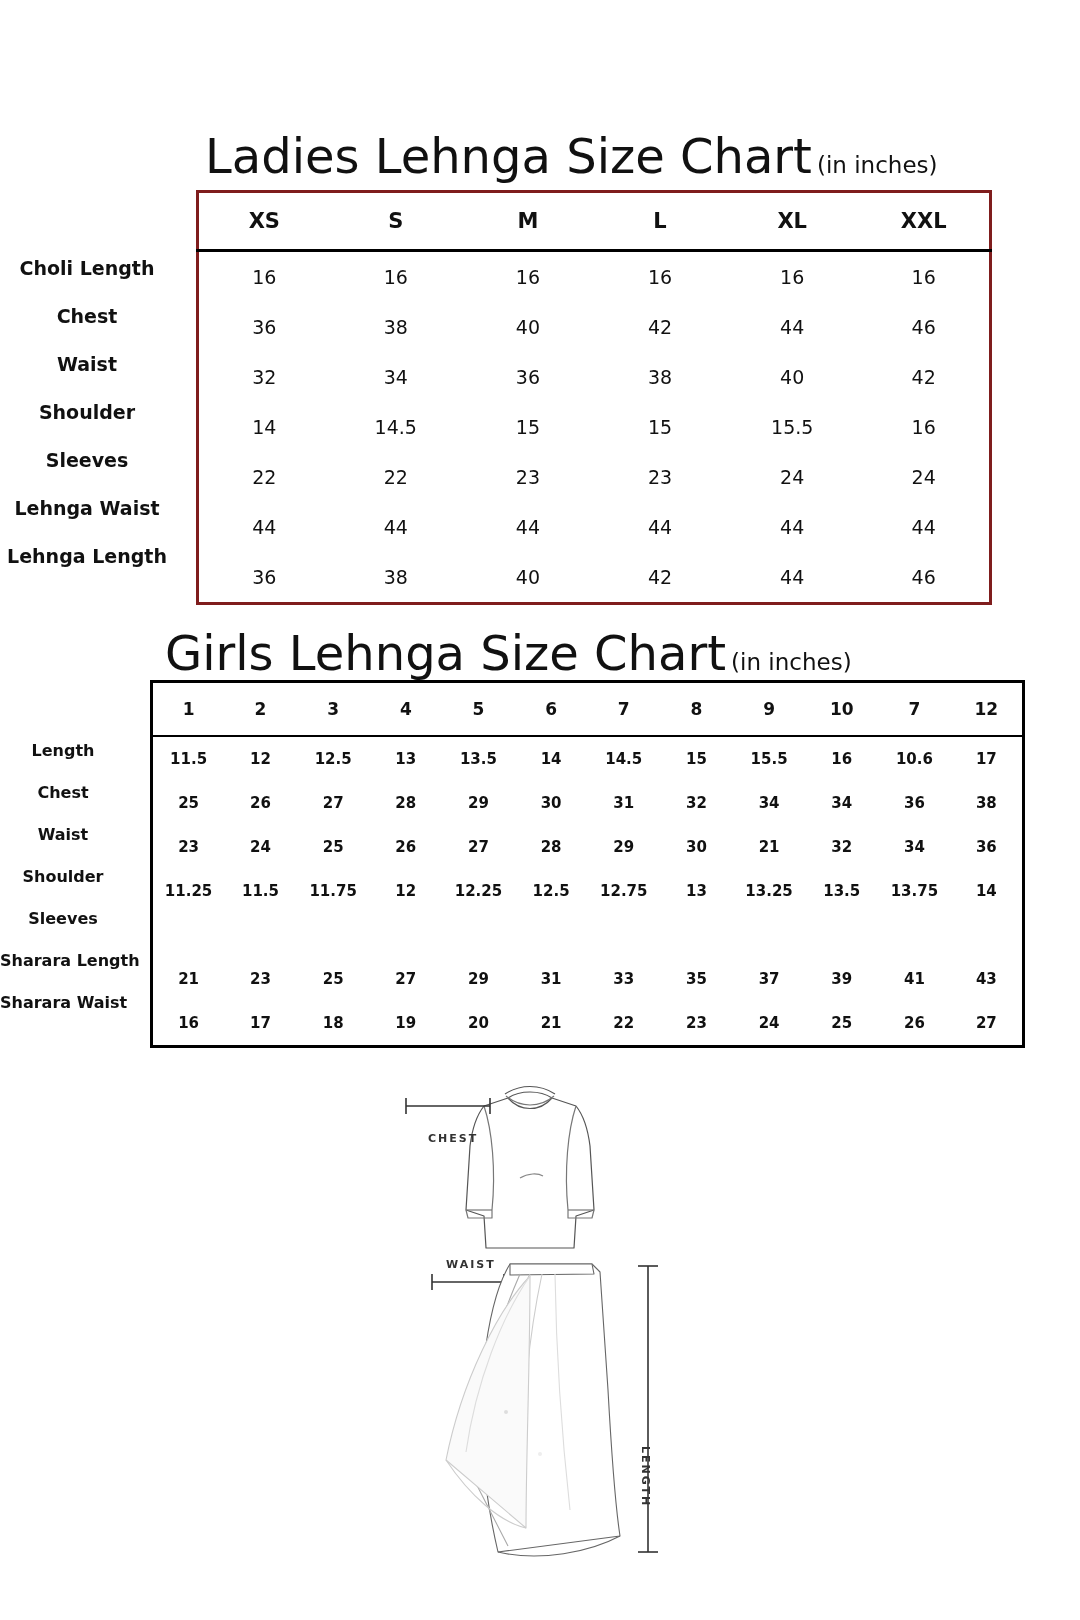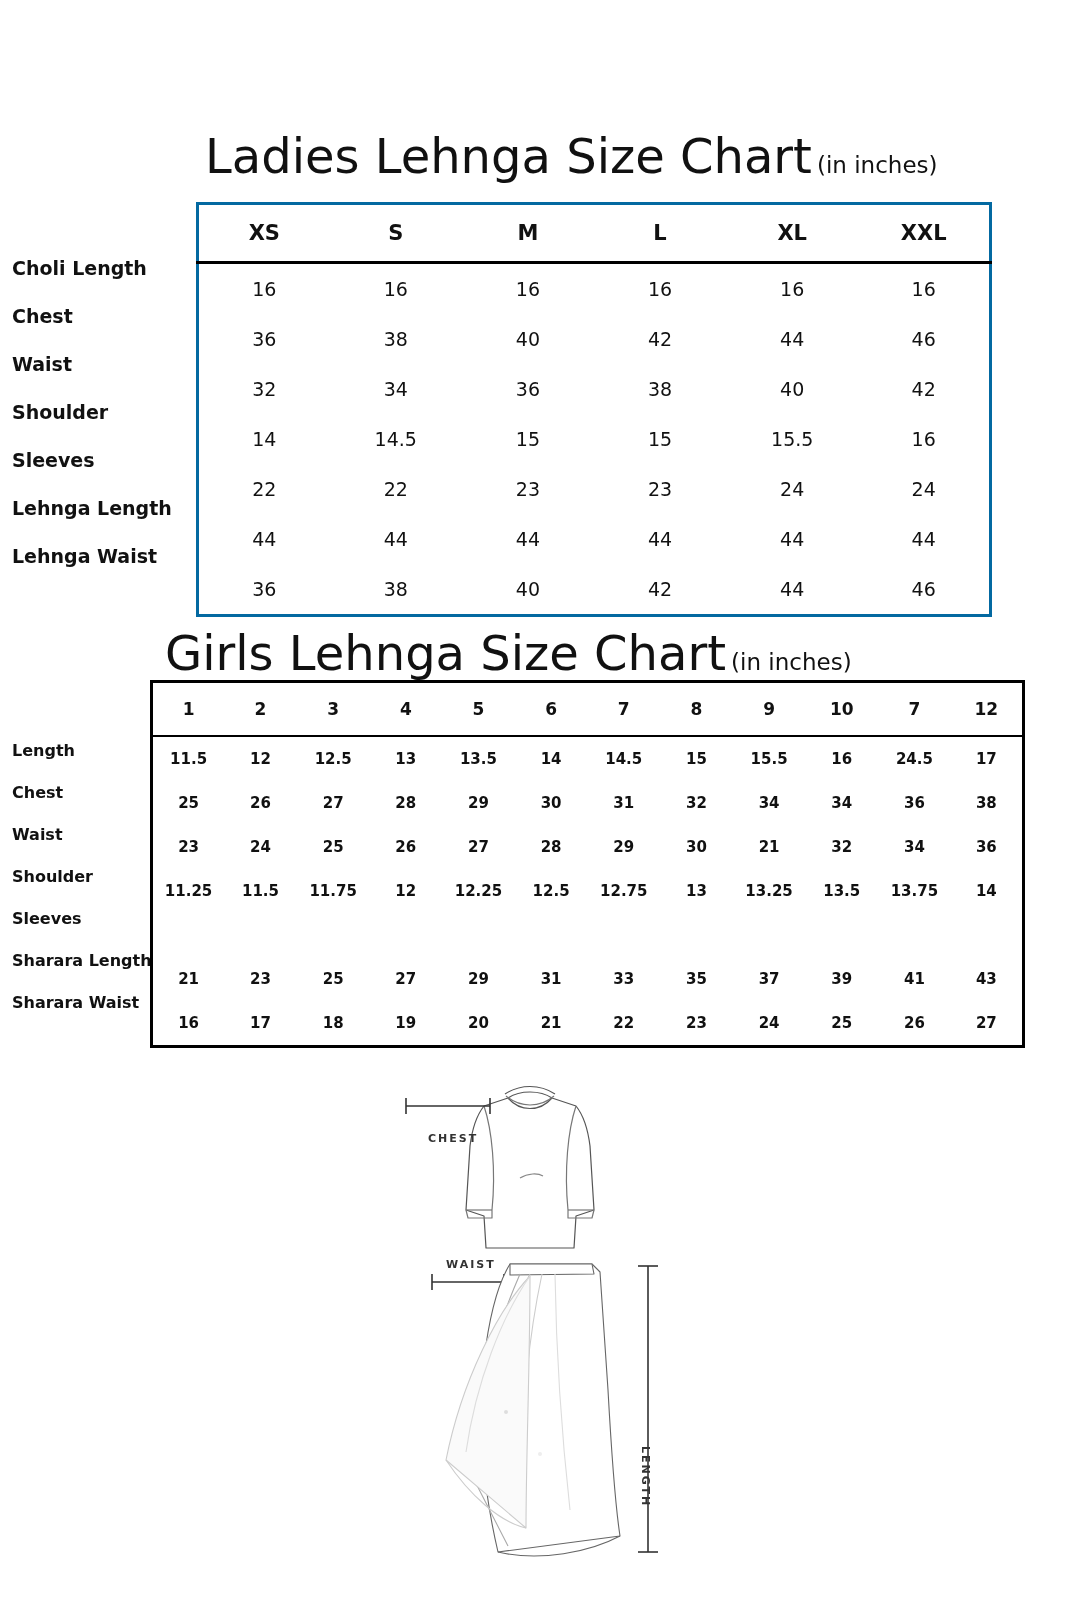--- a/index.html
+++ b/index.html
@@ -84,37 +84,36 @@
   }
   table.size-table th,
   table.size-table td {
     text-align: center;
     font-family: "DejaVu Sans", sans-serif;
     color: #111;
   }
 
   
   .row-label {
-    text-align: left;
+    text-align: center;
     font-weight: bold;
     color: #111;
     white-space: nowrap;
     padding-right: 16px;
     font-family: "DejaVu Sans", sans-serif;
-    padding-left: 12px;
   }
 
   
   #ladies-wrap { left: 0; top: 190px; width: 1000px; }
   #ladies-table {
     position: absolute;
     left: 196px;
-    top: 12px;
+    top: 0;
     width: 796px;
-    border: 3px solid #0369a1;
+    border: 3px solid #7f1d1d;
   }
   #ladies-table th {
     font-size: 21px;
     font-weight: bold;
     height: 54px;
     border-bottom: 3px solid #000;
   }
   #ladies-table td {
     font-size: 19px;
     height: 48px;
@@ -191,22 +190,22 @@
   <span class="sub">(in inches)</span>
 </div>
 
 <div class="table-block" id="ladies-wrap">
   <div id="ladies-labels">
       <div class="row-label">Choli Length</div>
       <div class="row-label">Chest</div>
       <div class="row-label">Waist</div>
       <div class="row-label">Shoulder</div>
       <div class="row-label">Sleeves</div>
+      <div class="row-label">Lehnga Waist</div>
       <div class="row-label">Lehnga Length</div>
-      <div class="row-label">Lehnga Waist</div>
     </div>
   <table class="size-table" id="ladies-table">
     <thead>
         <tr>
           <th>XS</th>
           <th>S</th>
           <th>M</th>
           <th>L</th>
           <th>XL</th>
           <th>XXL</th>
@@ -310,21 +309,21 @@
           <td>11.5</td>
           <td>12</td>
           <td>12.5</td>
           <td>13</td>
           <td>13.5</td>
           <td>14</td>
           <td>14.5</td>
           <td>15</td>
           <td>15.5</td>
           <td>16</td>
-          <td>24.5</td>
+          <td>10.6</td>
           <td>17</td>
         </tr>
         <tr>
           <td>25</td>
           <td>26</td>
           <td>27</td>
           <td>28</td>
           <td>29</td>
           <td>30</td>
           <td>31</td>

